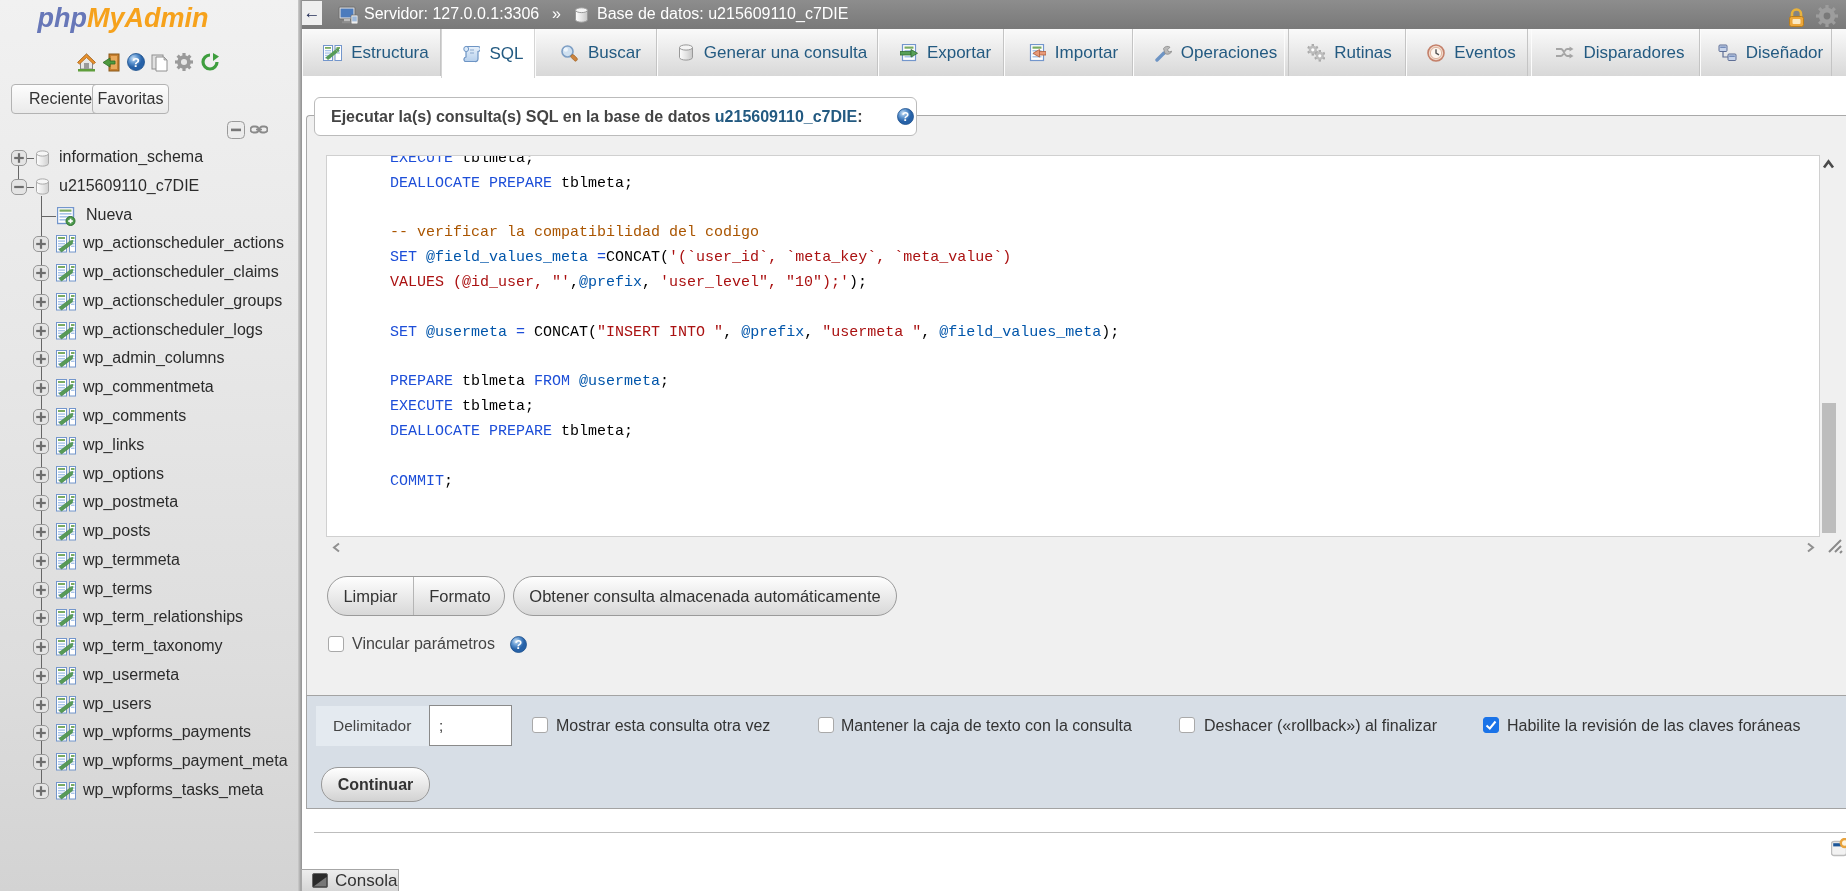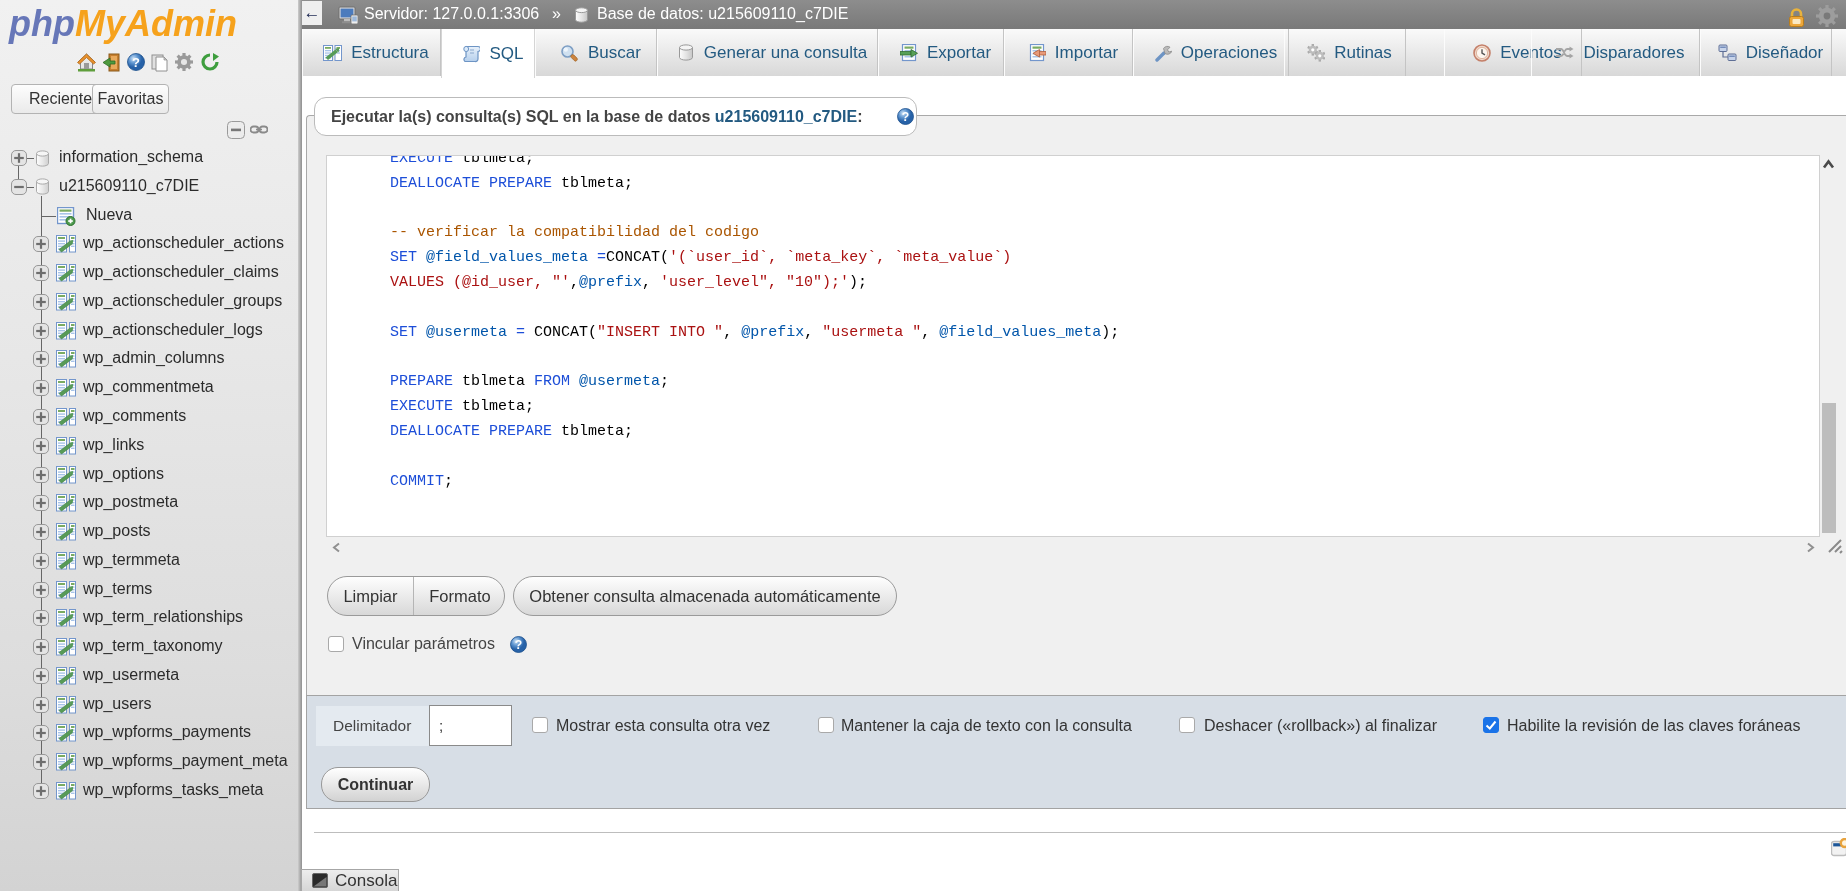--- a/index.html
+++ b/index.html
@@ -1,36 +1,36 @@
 <!DOCTYPE html>
 <html><head><meta charset="utf-8">
 <style>
 *{margin:0;padding:0;box-sizing:border-box}
 html,body{width:1846px;height:891px;overflow:hidden;background:#fff;font-family:"Liberation Sans",sans-serif}
 .abs{position:absolute}
 
 #side{position:absolute;left:0;top:0;width:298px;height:891px;background:linear-gradient(180deg,#f1f1f1 0%,#e7e7e7 40%,#ddd 75%,#d3d3d3 100%)}
 #vdiv{position:absolute;left:298px;top:0;width:4px;height:891px;background:linear-gradient(90deg,#cdcdcd,#8f8f8f)}
-#logo{position:absolute;left:0;top:3px;width:246px;text-align:center;font-size:36px;font-weight:bold;font-style:italic;letter-spacing:0px}
+#logo{position:absolute;left:0;top:3px;width:246px;text-align:center;font-size:27px;font-weight:bold;font-style:italic;letter-spacing:0px}
 #logo .b{color:#6777b8}#logo .o{color:#f6a21c}
 #recbtn,#favbtn{position:absolute;top:84px;height:30px;border:1px solid #b3b3b3;border-radius:4px;background:linear-gradient(#fdfdfd,#eaeaea);font-size:16px;color:#333;text-align:center;line-height:28px}
 #recbtn{left:11px;width:99px}
 #favbtn{left:92px;width:77px}
 .trow{position:absolute;height:20px;white-space:nowrap;font-size:16px;color:#2b2b2b}
 .tline{position:absolute;background:#666}
 
 #topbar{position:absolute;left:302px;top:0;width:1544px;height:29px;background:linear-gradient(#8d8d8d,#797979)}
 #backbtn{position:absolute;left:302px;top:1px;width:20px;height:24px;background:#efefef;color:#222c55;font-size:17px;text-align:center;line-height:23px}
 .crumbtxt{position:absolute;top:0;height:46px;line-height:27px;color:#fff;font-size:16px;white-space:nowrap}
 
 #tabbar{position:absolute;left:302px;top:29px;width:1544px;height:47px;background:linear-gradient(#fafafa,#d8d8d8)}
 .tab{position:absolute;top:29px;height:47px;display:flex;align-items:center;justify-content:center;gap:9px;padding-left:10px;font-weight:normal;font-size:17px;color:#235a81;border-right:1px solid #c4c4c4;box-shadow:inset 1px 0 0 #fcfcfc}
 .tab.active{background:#fff;height:49px;box-shadow:none;border-right:1px solid #d5d5d5;border-left:1px solid #d5d5d5}
 
-#caption{position:absolute;left:314px;top:97px;width:603px;height:39px;background:#fff;border:1px solid #bbb;border-radius:12px;display:flex;align-items:center}
+#caption{position:absolute;left:314px;top:97px;width:603px;height:39px;background:#fff;border:1px solid #bbb;border-radius:6px;display:flex;align-items:center}
 #caption .t{margin-left:16px;font-weight:bold;font-size:16px;color:#444}
 #caption .db{color:#235a81}
 #fieldset{position:absolute;left:306px;top:115px;width:1542px;height:580px;background:#f0f0f0;border:1px solid #a9a9a9;border-right:none;border-bottom:none;border-top-left-radius:4px}
 #footer2{position:absolute;left:306px;top:695px;width:1542px;height:114px;background:#d7dee6;border:1px solid #a3a3a3;border-right:none}
 
 #editor{position:absolute;left:326px;top:155px;width:1494px;height:382px;background:#fff;border:1px solid #d0d0d0;overflow:hidden}
 #gutter{position:absolute;left:0;top:0;width:58px;height:382px;background:#f7f7f7;border-right:1px solid #d6d6d6}
 #code,#gutter{font-family:"Liberation Mono",monospace;font-size:15px;line-height:24.87px}
 #gutter .ln{position:absolute;width:53px;text-align:right;color:#9c9c9c;height:24.87px}
 #code{position:absolute;left:63px;top:0;white-space:pre}
@@ -739,21 +739,21 @@
       <rect x="11.6" y="6" width="2.4" height="3.6" fill="#ababab" transform="rotate(60 12.8 11.8)"></rect>
       <rect x="11.6" y="6" width="2.4" height="3.6" fill="#ababab" transform="rotate(120 12.8 11.8)"></rect>
       <rect x="11.6" y="6" width="2.4" height="3.6" fill="#ababab" transform="rotate(180 12.8 11.8)"></rect>
       <rect x="11.6" y="6" width="2.4" height="3.6" fill="#ababab" transform="rotate(240 12.8 11.8)"></rect>
       <rect x="11.6" y="6" width="2.4" height="3.6" fill="#ababab" transform="rotate(300 12.8 11.8)"></rect>
       <circle cx="12.8" cy="11.8" r="4" fill="#bdbdbd"></circle>
       <circle cx="12.8" cy="11.8" r="1.6" fill="#fff"></circle>
     </svg>
     <span>Rutinas</span>
   </div>
-<div class="tab" style="left:1444px;width:138px">
+<div class="tab" style="left:1406px;width:122px">
     <svg width="18" height="18" viewBox="0 0 18 18">
       <circle cx="9" cy="9" r="8" fill="#f0d9cb" stroke="#c4806a" stroke-width="1.6"></circle>
       <circle cx="9" cy="9" r="5.6" fill="#fdf6ef" stroke="#d8a88f" stroke-width="0.8"></circle>
       <path d="M9 5.2 L9 9 L12 10.8" stroke="#555" stroke-width="1.4" fill="none"></path>
     </svg>
     <span>Eventos</span>
   </div>
 <div class="tab" style="left:1531px;width:169px">
     <svg width="19" height="18" viewBox="0 0 19 18">
       <path d="M1 5 L6 5 C9 5 9 12 12 12 L17 12 M1 12 L6 12 C7.2 12 7.8 11 8.5 9.8 M9.6 7.4 C10.3 6 11 5 12 5 L17 5" stroke="#a5a5a5" stroke-width="1.8" fill="none"></path>

